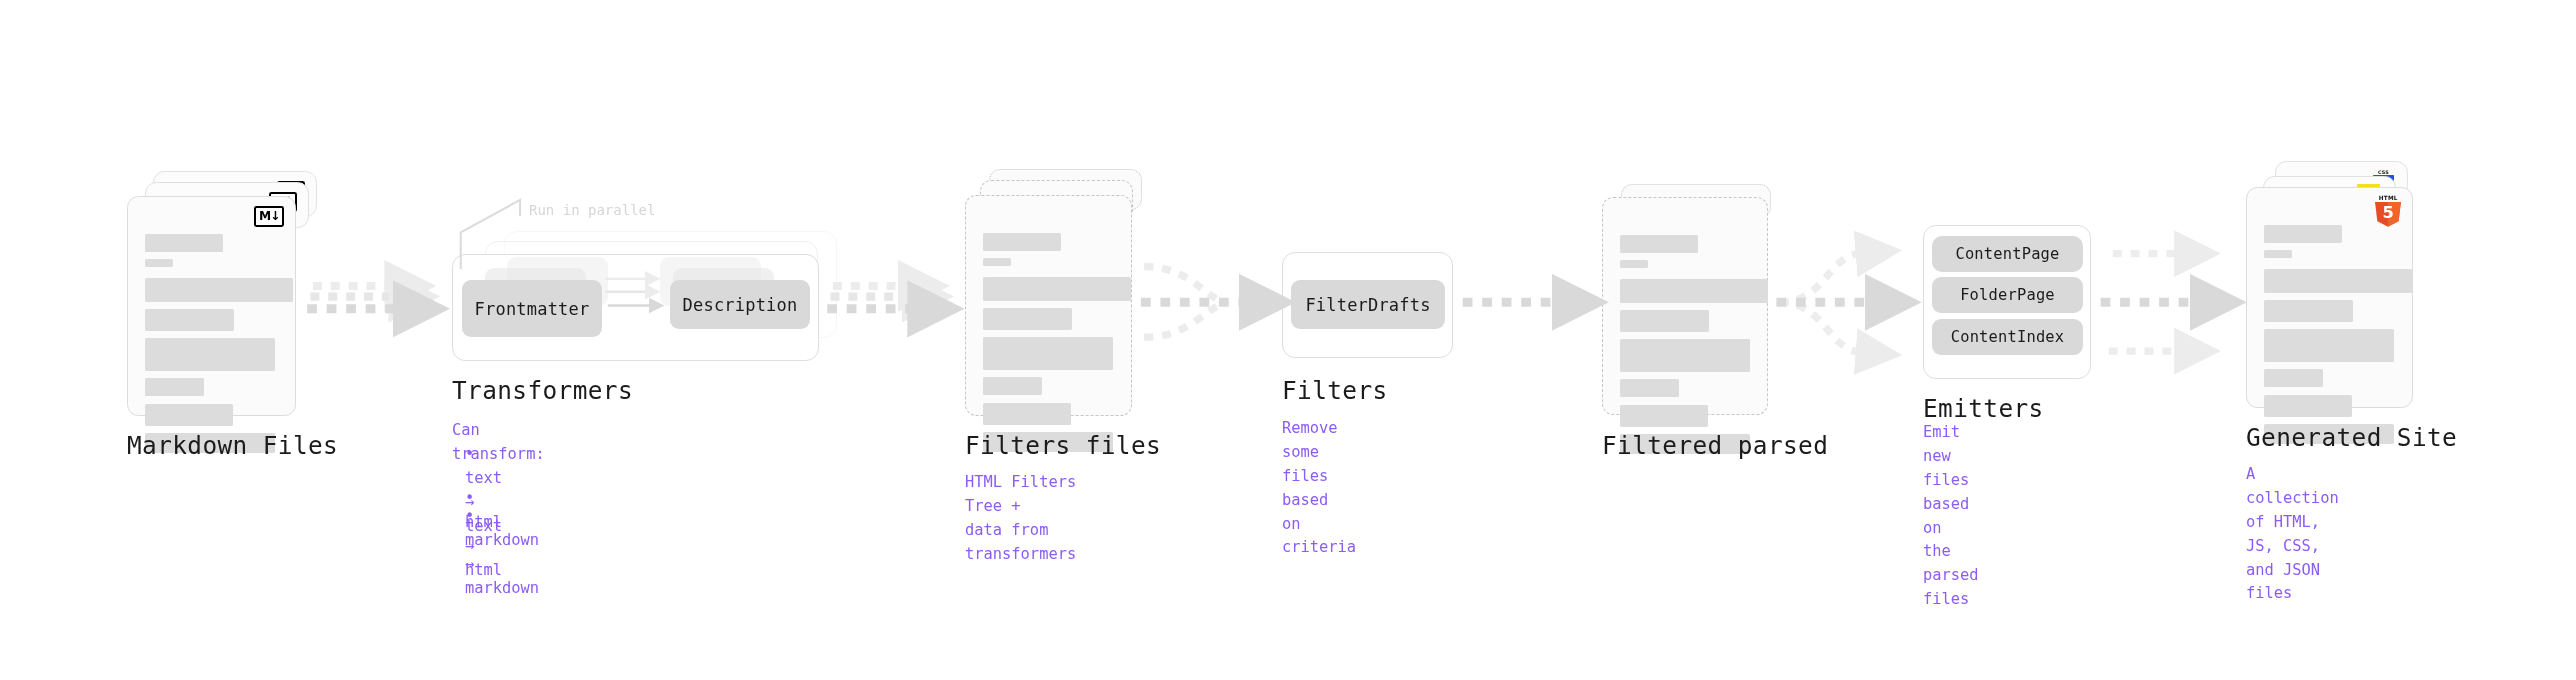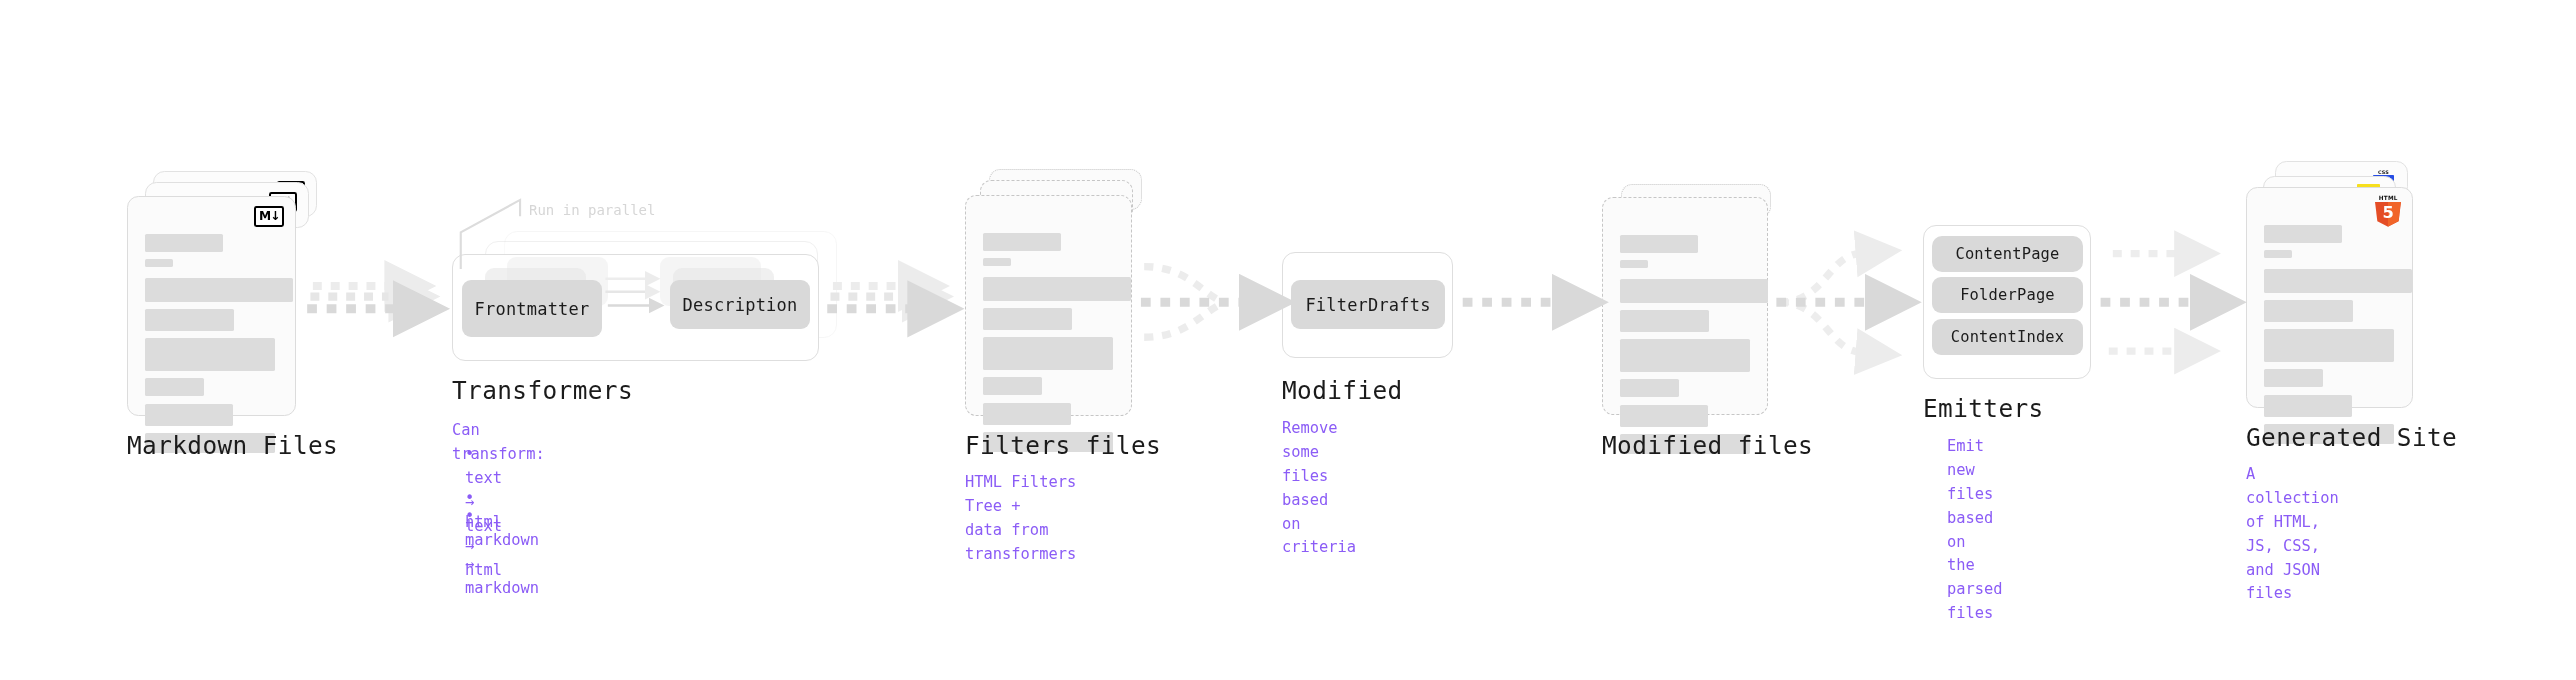--- a/index.html
+++ b/index.html
@@ -177,49 +177,49 @@
         </div>
     </div>
     <div class="node-title abs" style="left:965px;top:431px;">Filters files</div>
     <div class="node-desc abs" style="left:965px;top:471px;">HTML Filters Tree +
 data from transformers</div>
   </div>
 
   <div class="abs">
     <div class="groupbox" style="left:1282px;top:252px;width:171px;height:106px;"></div>
     <div class="pill" style="left:1291px;top:280px;width:154px;height:49px;">FilterDrafts</div>
-    <div class="node-title abs" style="left:1282px;top:376px;">Modified</div>
+    <div class="node-title abs" style="left:1282px;top:376px;">Filters</div>
     <div class="node-desc abs" style="left:1282px;top:417px;">Remove some files based
 on criteria</div>
   </div>
 
   <div class="abs">
     <div class="filecard dotted" style="left:1621px;top:184px;width:150px;height:34px;"></div>
     <div class="filecard dashed" style="left:1602px;top:197px;width:166px;height:218px;">
       <div class="bars">
           <div class="bar" style="width: 78px; height: 18px;"></div>
           <div class="bar" style="width: 28.4px; height: 7.3px; margin-bottom: 11.4px;"></div>
           <div class="bar" style="width: 148px; height: 23.6px;"></div>
           <div class="bar" style="width: 89px; height: 22px;"></div>
           <div class="bar" style="width: 130px; height: 33px;"></div>
           <div class="bar" style="width: 59px; height: 18px;"></div>
           <div class="bar" style="width: 88px; height: 22px;"></div>
           <div class="bar" style="width: 130px; height: 19.5px;"></div>
         </div>
     </div>
-    <div class="node-title abs" style="left:1602px;top:431px;">Modified files</div>
+    <div class="node-title abs" style="left:1602px;top:431px;">Filtered parsed</div>
   </div>
 
   <div class="abs">
     <div class="groupbox" style="left:1923px;top:225px;width:168px;height:154px;"></div>
     <div class="pill" style="left:1932px;top:236px;width:151px;height:36px;font-size:15.4px;border-radius:10px;">ContentPage</div>
     <div class="pill" style="left:1932px;top:277px;width:151px;height:36px;font-size:15.4px;">FolderPage</div>
     <div class="pill" style="left:1932px;top:319px;width:151px;height:36px;font-size:15.4px;">ContentIndex</div>
     <div class="node-title abs" style="left:1923px;top:394px;">Emitters</div>
-    <div class="node-desc abs" style="left:1923px;top:435px;margin-left:24px;">Emit new files based on
+    <div class="node-desc abs" style="left:1923px;top:421px;">Emit new files based on
 the parsed files</div>
   </div>
 
   <div class="abs">
     <div class="filecard" style="left:2275px;top:161px;width:133px;height:37px;background:#fcfcfc;border-color:#e2e2e2;">
       <div class="badge" style="top:13px;right:13px;">
         <div class="css-badge">
             <span>CSS</span>
           </div>
       </div>

